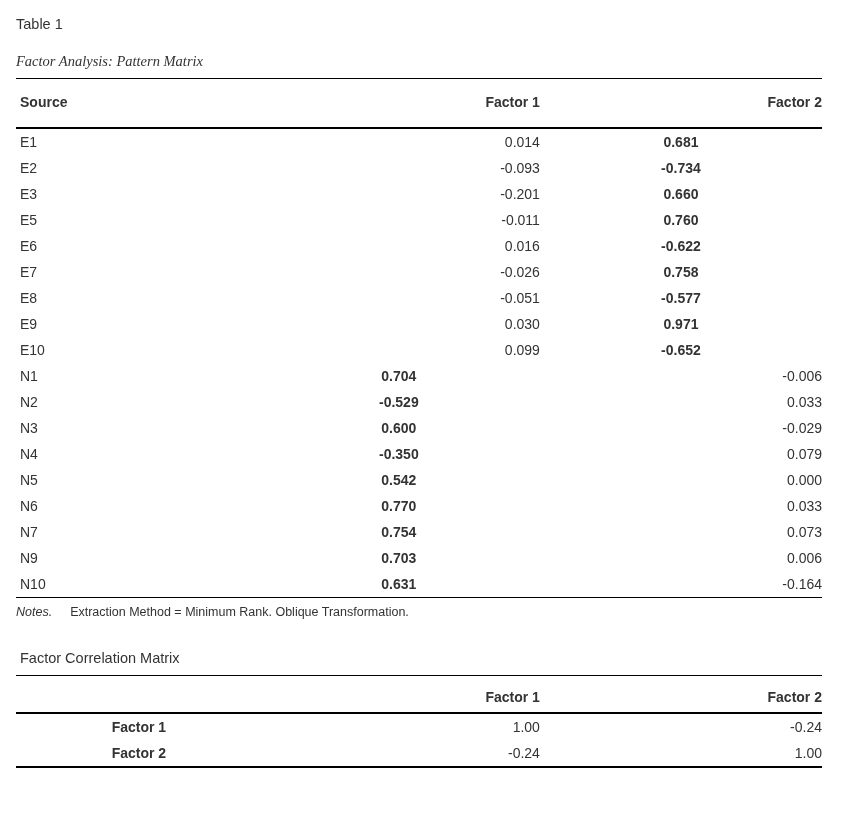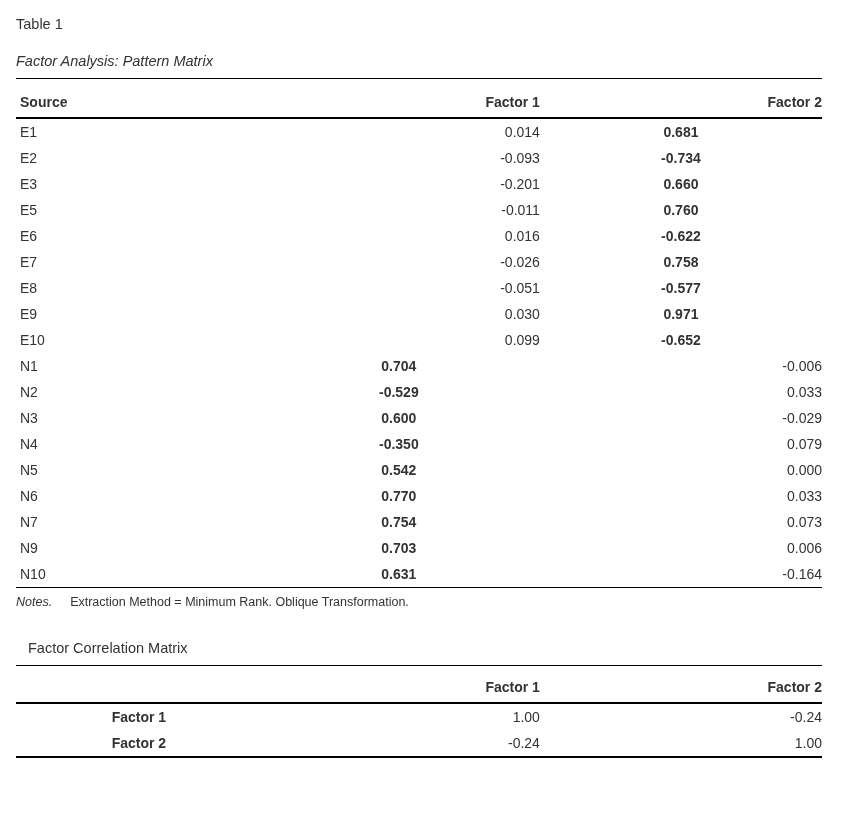--- a/index.html
+++ b/index.html
@@ -22,34 +22,35 @@
     line-height: 16px;
     margin: 0;
     font-weight: normal;
   }
   .table-title {
     font-size: 14.5px;
     line-height: 16px;
     font-style: italic;
     font-weight: normal;
     margin: 21px 0 9px 0;
+    font-family: Liberation Serif, serif;
   }
   table.matrix {
     border-collapse: collapse;
     table-layout: fixed;
     width: 806px;
     border-top: 1px solid #000000;
   }
   table.matrix col.c-source { width: 30%; }
   table.matrix col.c-f1 { width: 35%; }
   table.matrix col.c-f2 { width: 35%; }
   table.matrix th {
     font-size: 14px;
     font-weight: bold;
-    padding: 15px 0 7px 0;
+    padding: 15px 0 17px 0;
     border-bottom: 2px solid #000000;
     vertical-align: bottom;
   }
   table.matrix td {
     font-size: 14px;
     height: 26px;
     padding: 0;
     vertical-align: middle;
   }
   .left  { text-align: left; padding-left: 4px !important; }
@@ -64,21 +65,21 @@
     margin-top: 7px;
   }
   .notes .notes-label {
     font-style: italic;
     margin-right: 18px;
   }
   .section-title {
     font-size: 14.5px;
     line-height: 16px;
     font-weight: normal;
-    margin: 31px 0 9px 12px;
+    margin: 31px 0 9px 4px;
   }
 </style>
 </head>
 <body>
 
 <div class="page">
 
   <p class="table-label">Table 1</p>
 
   <p class="table-title">Factor Analysis: Pattern Matrix</p>

